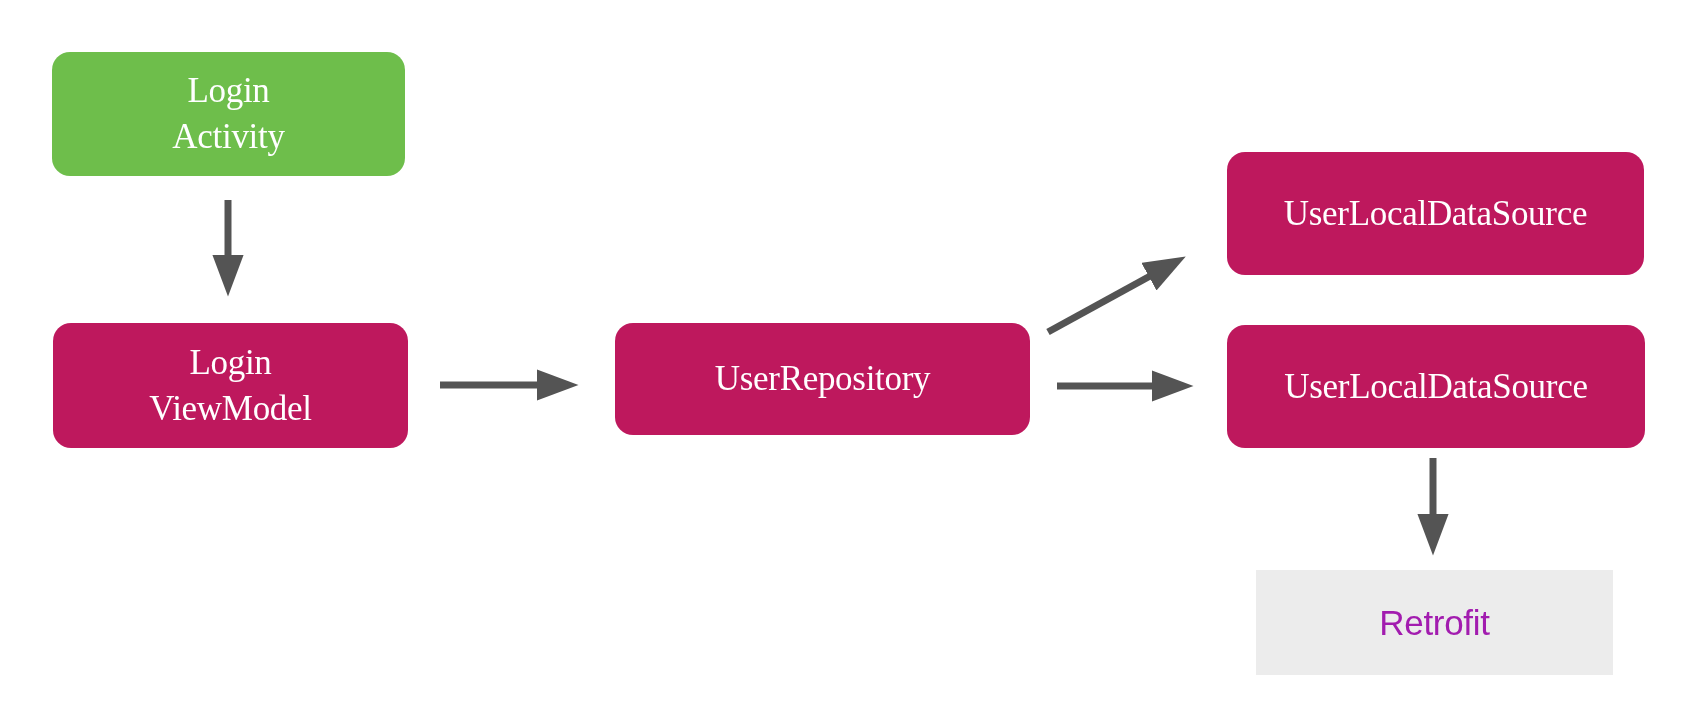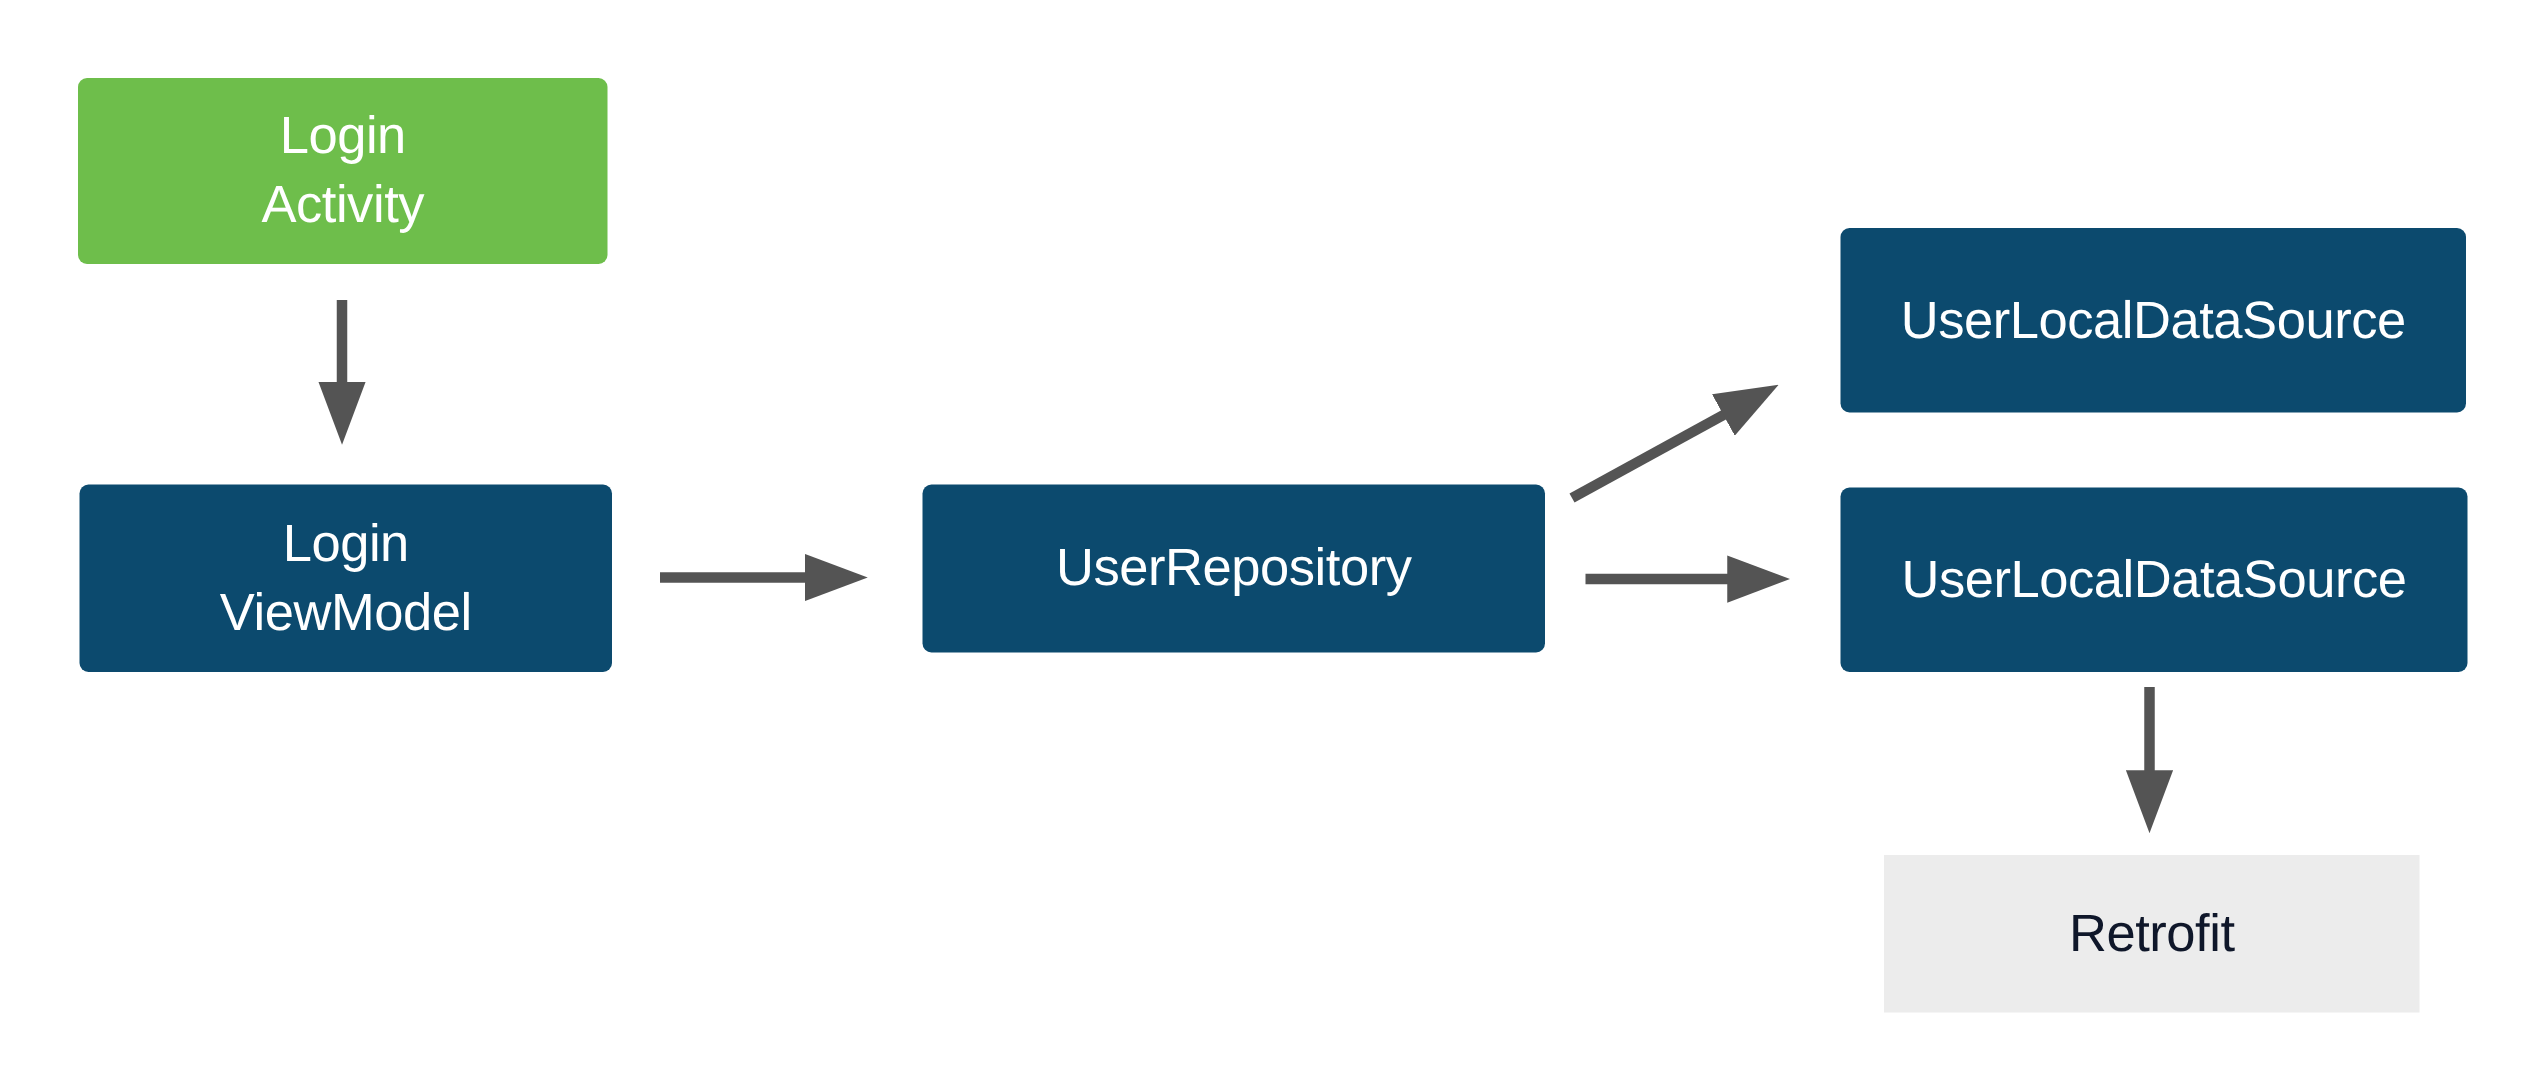--- a/index.html
+++ b/index.html
@@ -20,24 +20,24 @@
     display: flex;
     align-items: center;
     justify-content: center;
     text-align: center;
     box-sizing: border-box;
     font-size: 35px;
     line-height: 46px;
     white-space: pre-line;
     letter-spacing: -0.3px;
   }
-  .node.rounded { border-radius: 6px; }
-  .node.dark  { background: #0c4a6e; color: #ffffff; }
+  .node.rounded { border-radius: 18px; font-family: Liberation Serif, serif; }
+  .node.dark  { background: #be185d; color: #ffffff; }
   .node.green { background: #6EBE4B; color: #ffffff; }
-  .node.light { background: #ECECEC; color: #0f172a; border-radius: 0; }
+  .node.light { background: #ECECEC; color: #a21caf; border-radius: 0; }
 
   .node-login-activity          { left: 52px;   top: 52px;  width: 353px; height: 124px; }
   .node-login-viewmodel         { left: 53px;   top: 323px; width: 355px; height: 125px; }
   .node-user-repository         { left: 615px;  top: 323px; width: 415px; height: 112px; }
   .node-user-local-data-source  { left: 1227px; top: 152px; width: 417px; height: 123px; }
   .node-user-remote-data-source { left: 1227px; top: 325px; width: 418px; height: 123px; }
   .node-retrofit                { left: 1256px; top: 570px; width: 357px; height: 105px; }
 
   svg.edges {
     position: absolute;

